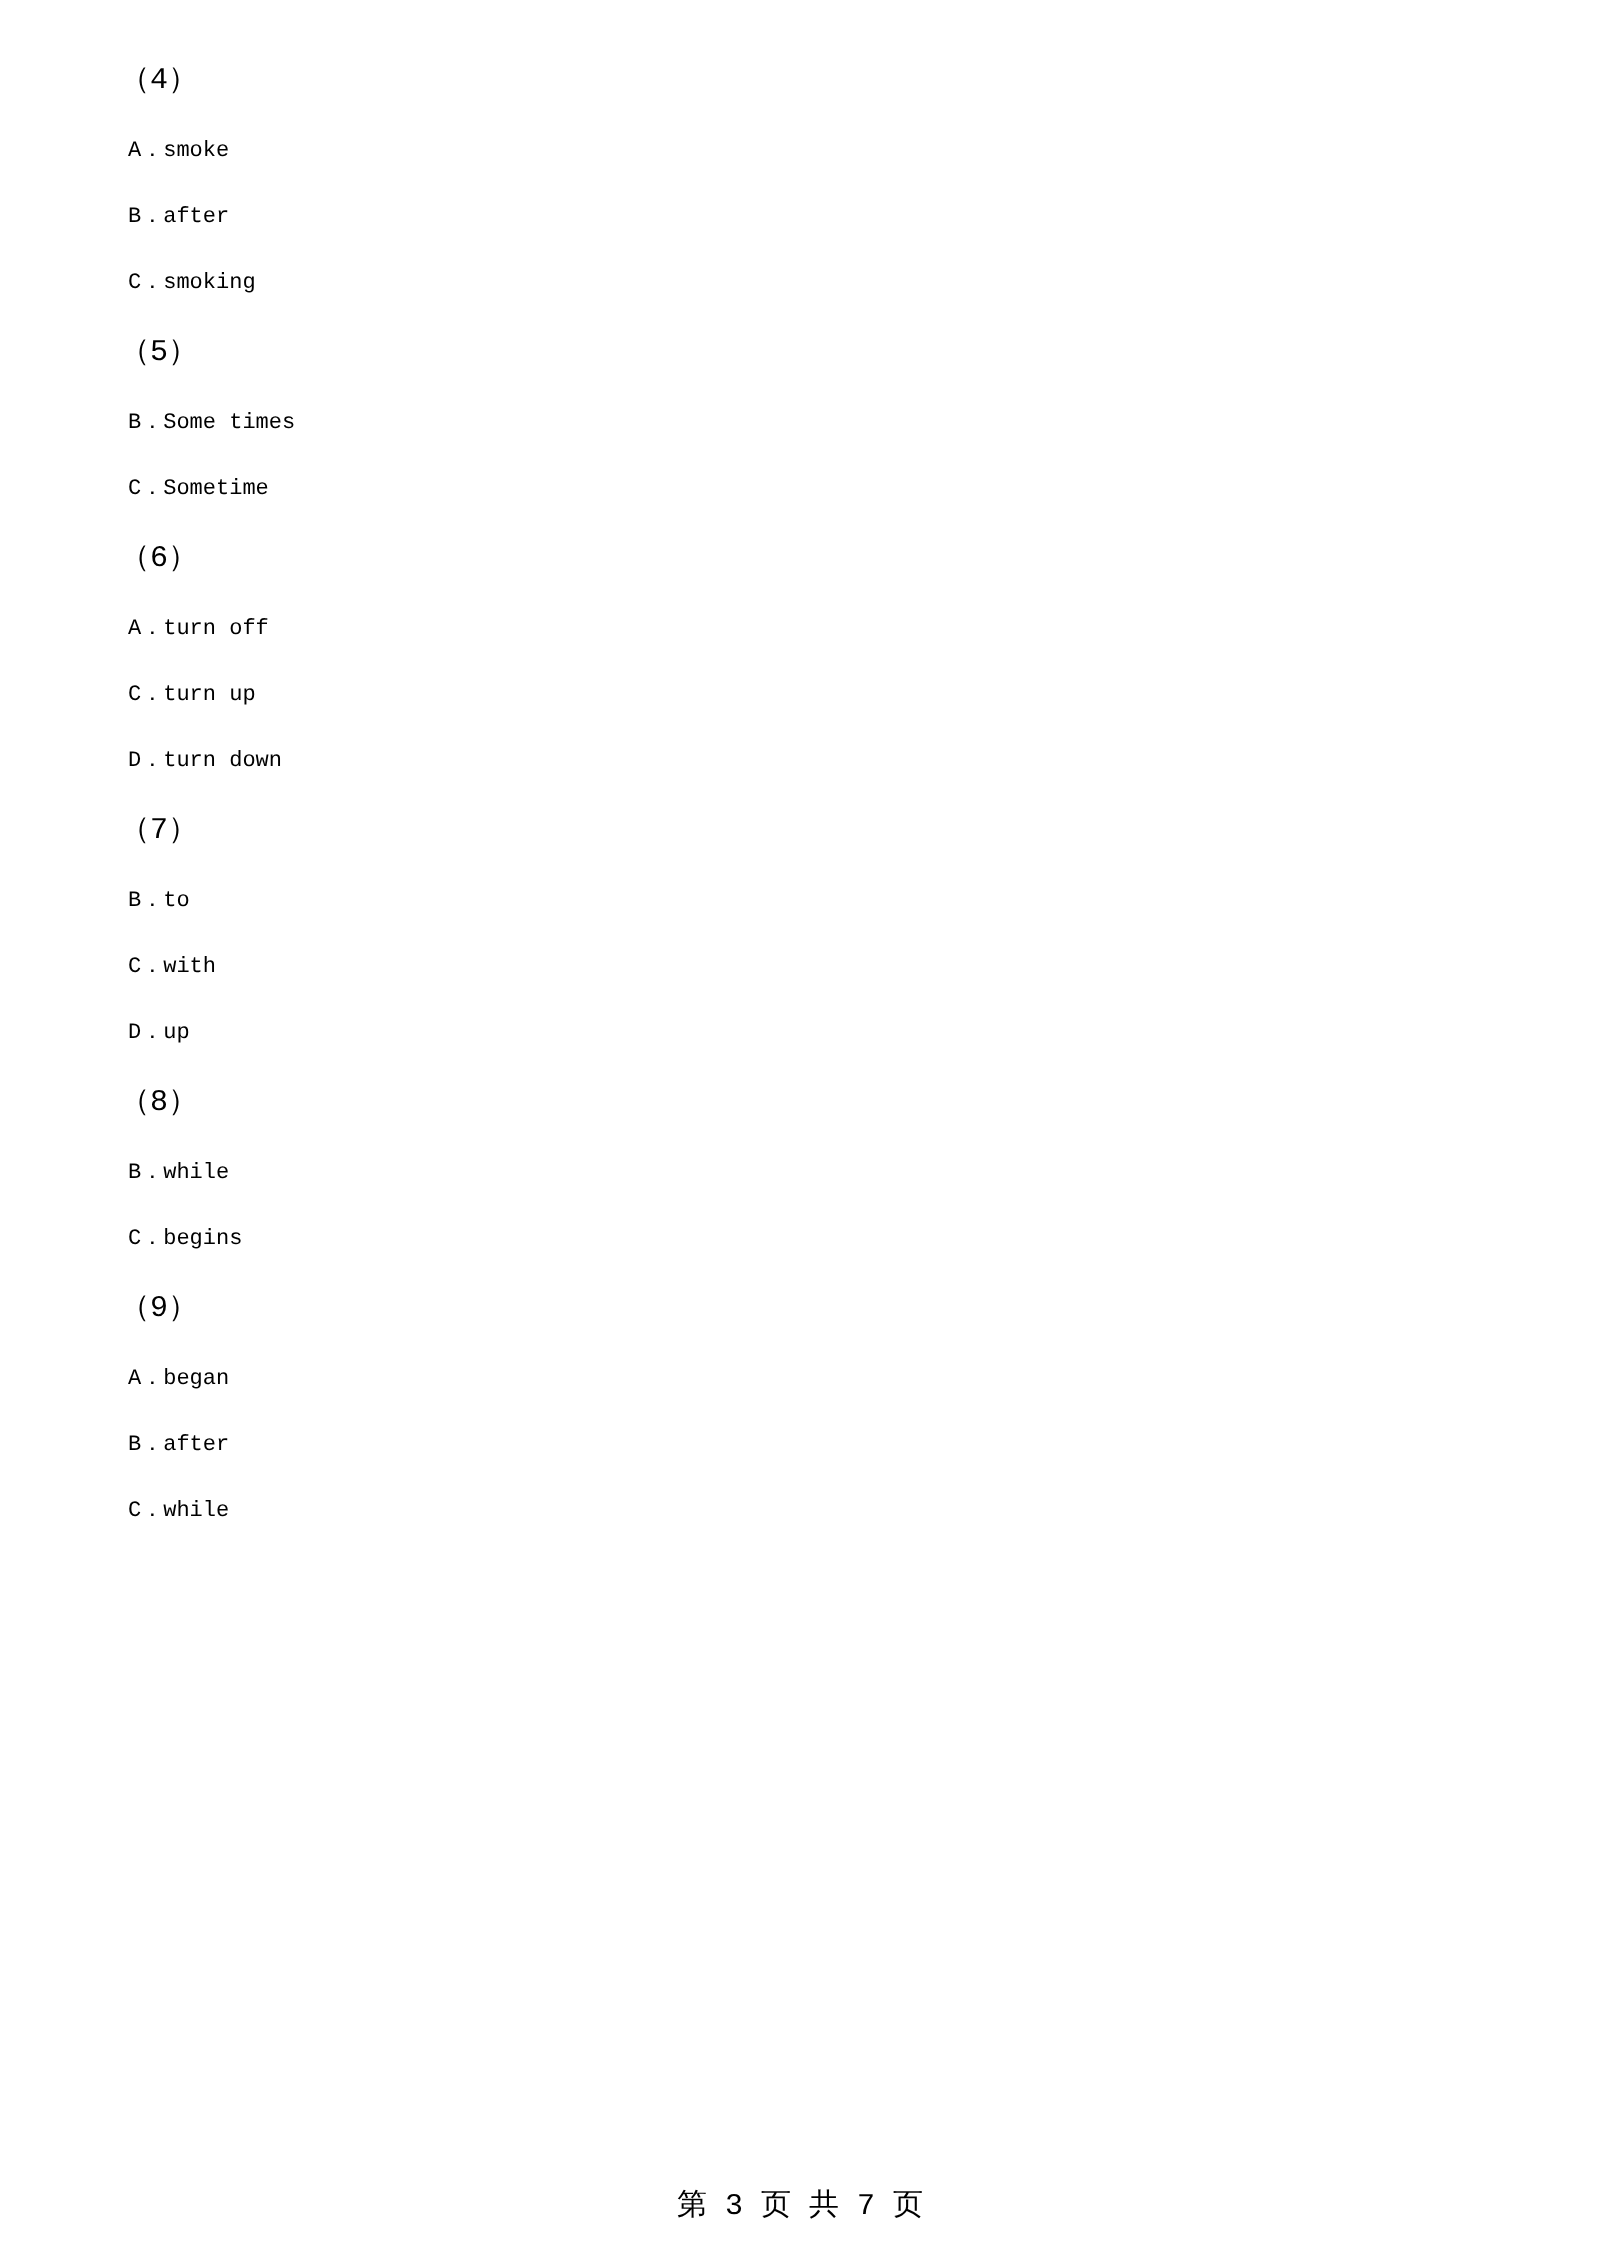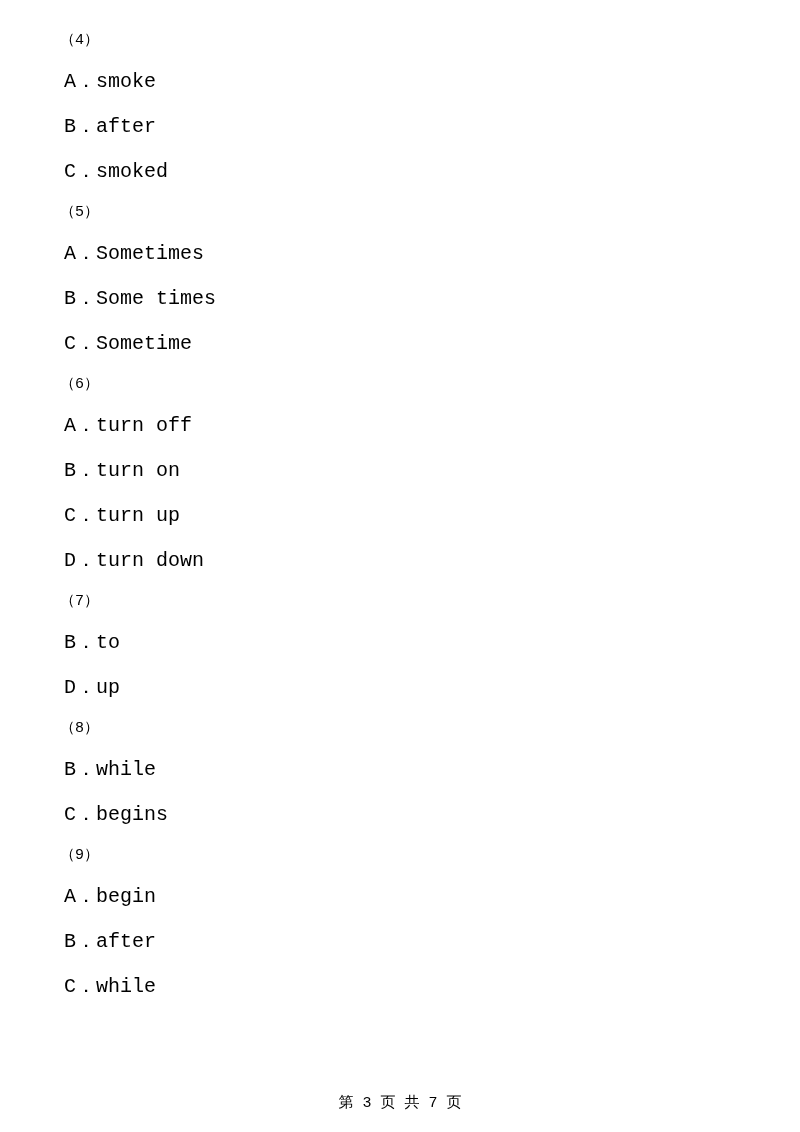--- a/index.html
+++ b/index.html
@@ -18,57 +18,56 @@
     }
     .page-content {
       padding: 30px 60px 60px 60px;
     }
     .question-number {
       margin-bottom: 18px;
       font-size: 15px;
     }
     .option {
       margin-bottom: 18px;
-      font-size: 20px;
+      font-size: 11px;
       padding-left: 4px;
     }
     .page-footer {
       position: absolute;
       bottom: 20px;
       left: 0;
       right: 0;
       text-align: center;
       font-size: 15px;
     }
   </style>
 </head>
 <body>
 
 <div class="page-content">
 
 <div class="question-number">（4）</div>
     <div class="option">A．smoke</div>
     <div class="option">B．after</div>
-    <div class="option">C．smoked</div>
+    <div class="option">C．smoking</div>
     <div class="question-number">（5）</div>
-    <div class="option">A．Sometimes</div>
     <div class="option">B．Some times</div>
     <div class="option">C．Sometime</div>
     <div class="question-number">（6）</div>
     <div class="option">A．turn off</div>
-    <div class="option">B．turn on</div>
     <div class="option">C．turn up</div>
     <div class="option">D．turn down</div>
     <div class="question-number">（7）</div>
     <div class="option">B．to</div>
+    <div class="option">C．with</div>
     <div class="option">D．up</div>
     <div class="question-number">（8）</div>
     <div class="option">B．while</div>
     <div class="option">C．begins</div>
     <div class="question-number">（9）</div>
-    <div class="option">A．begin</div>
+    <div class="option">A．began</div>
     <div class="option">B．after</div>
     <div class="option">C．while</div>
   </div>
 
 <div class="page-footer">
   <span>第 3 页 共 7 页</span>
 </div>
 
 </body></html>

